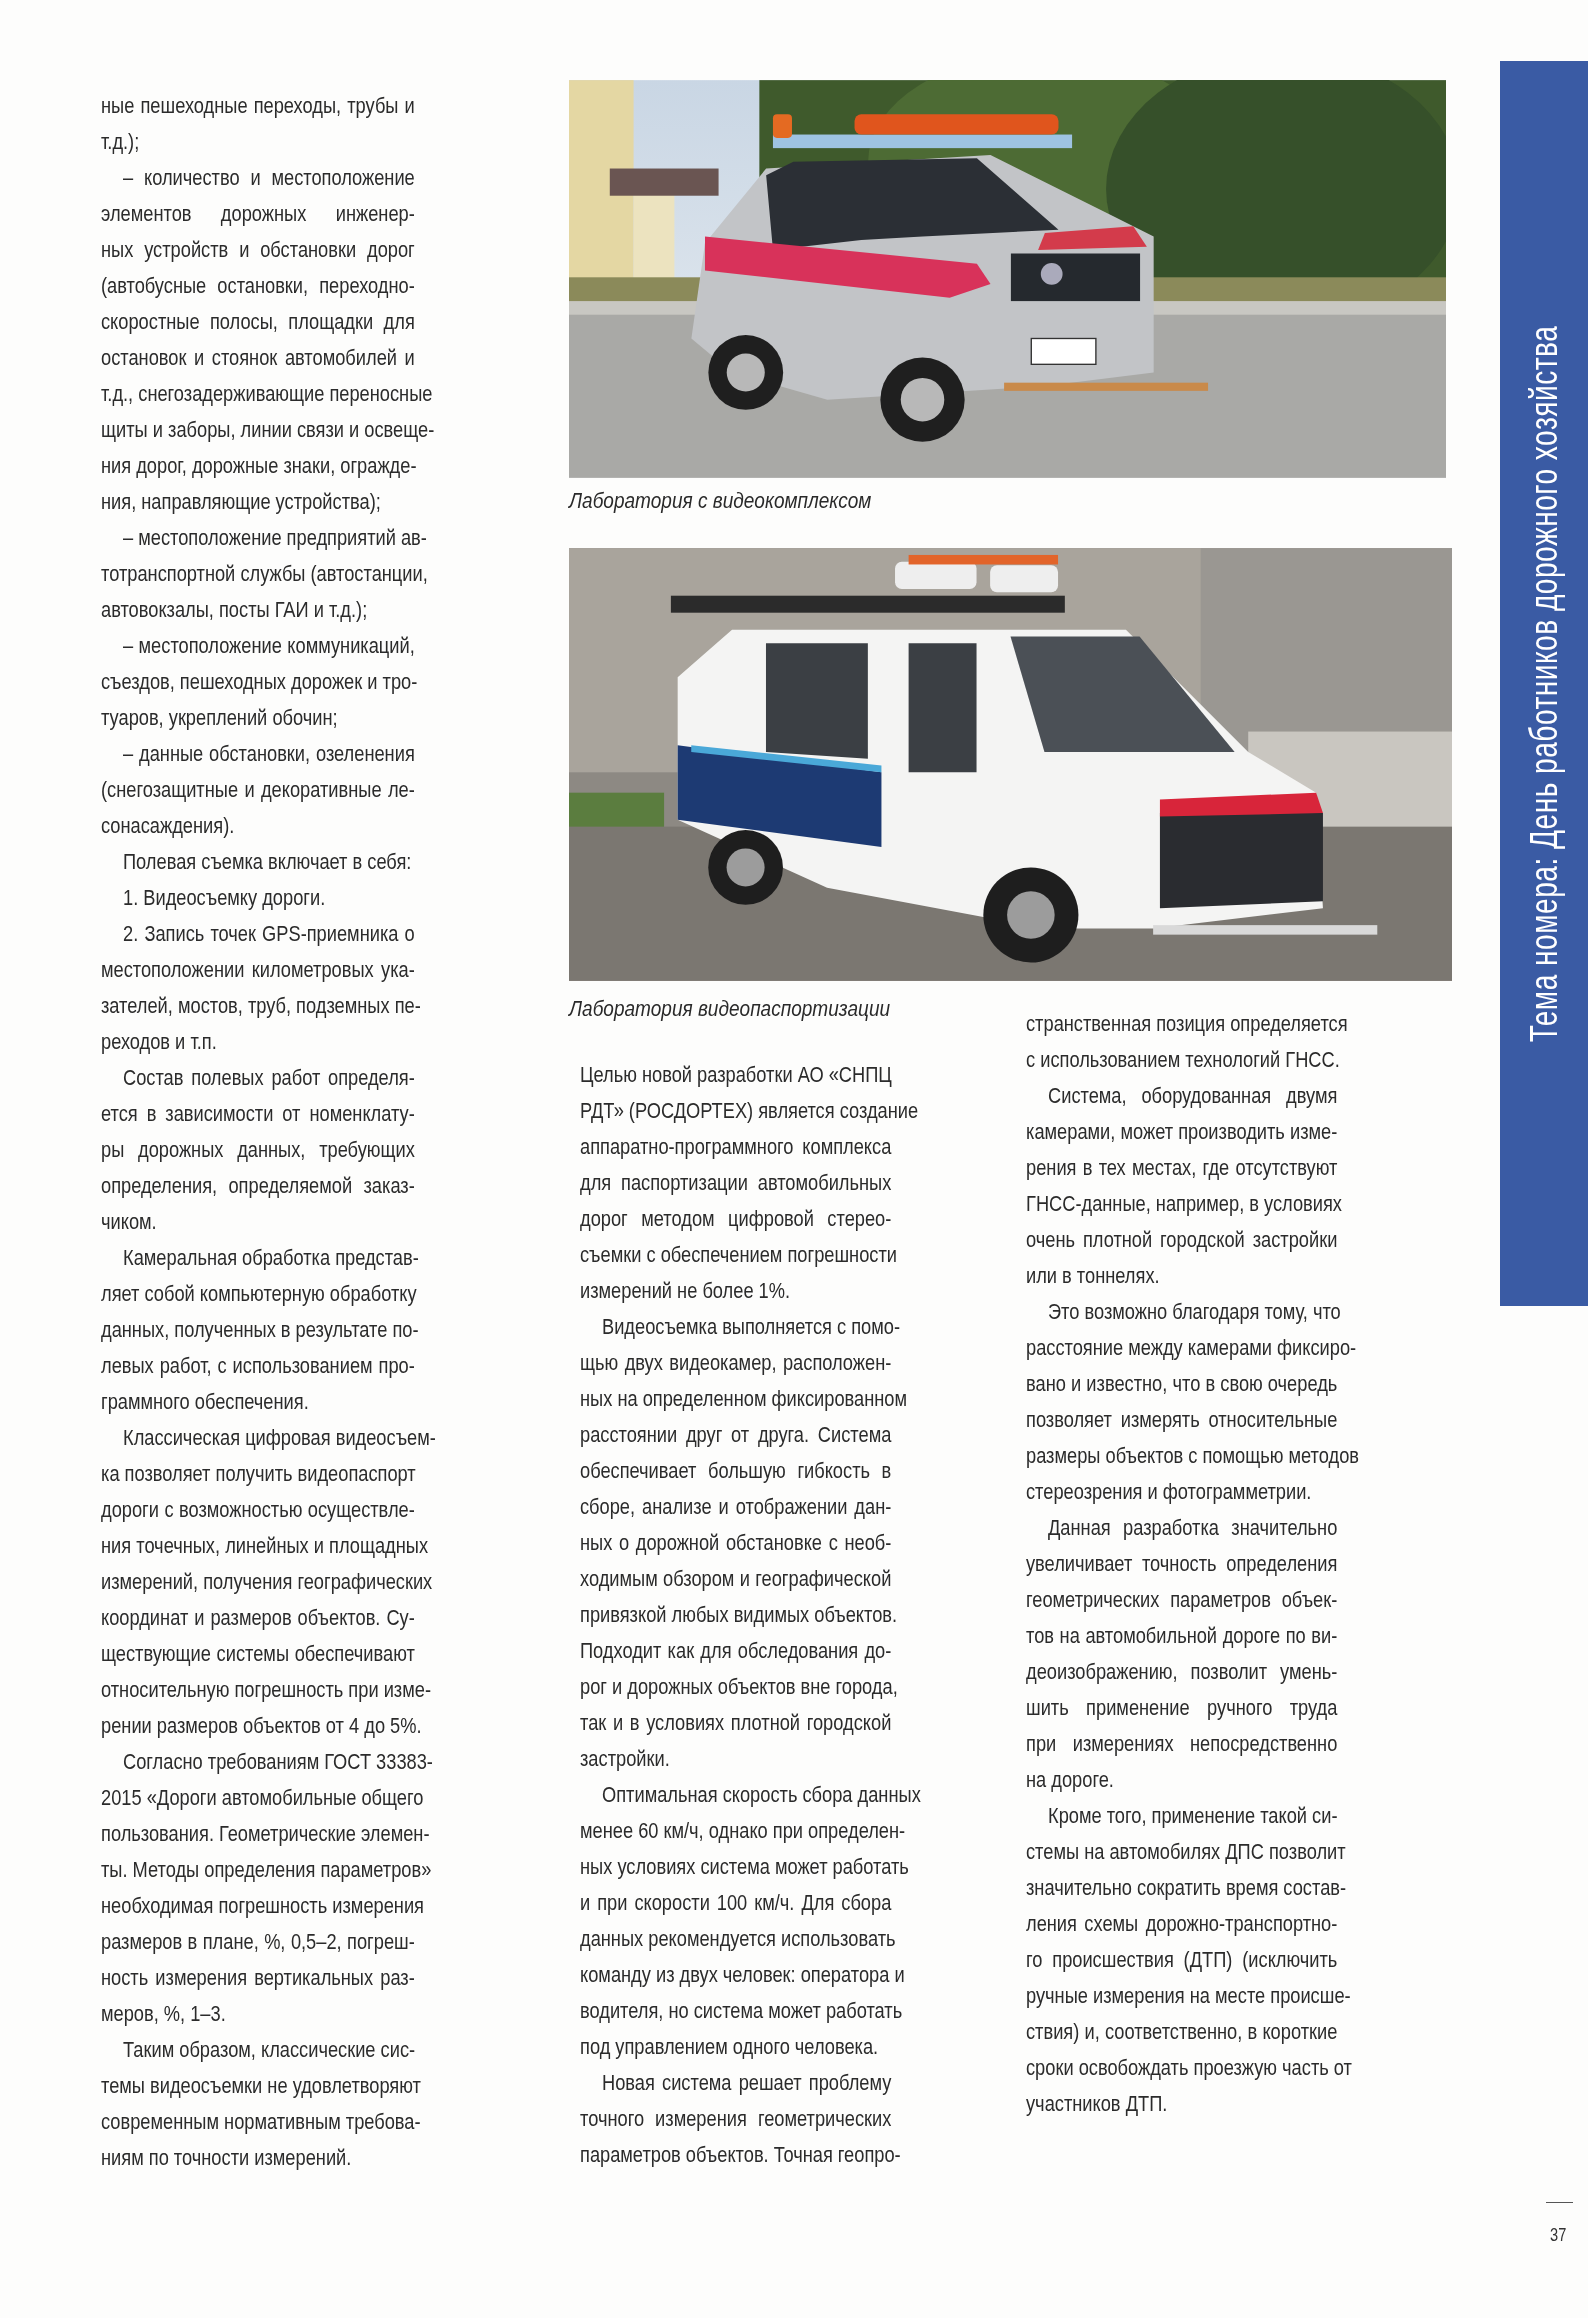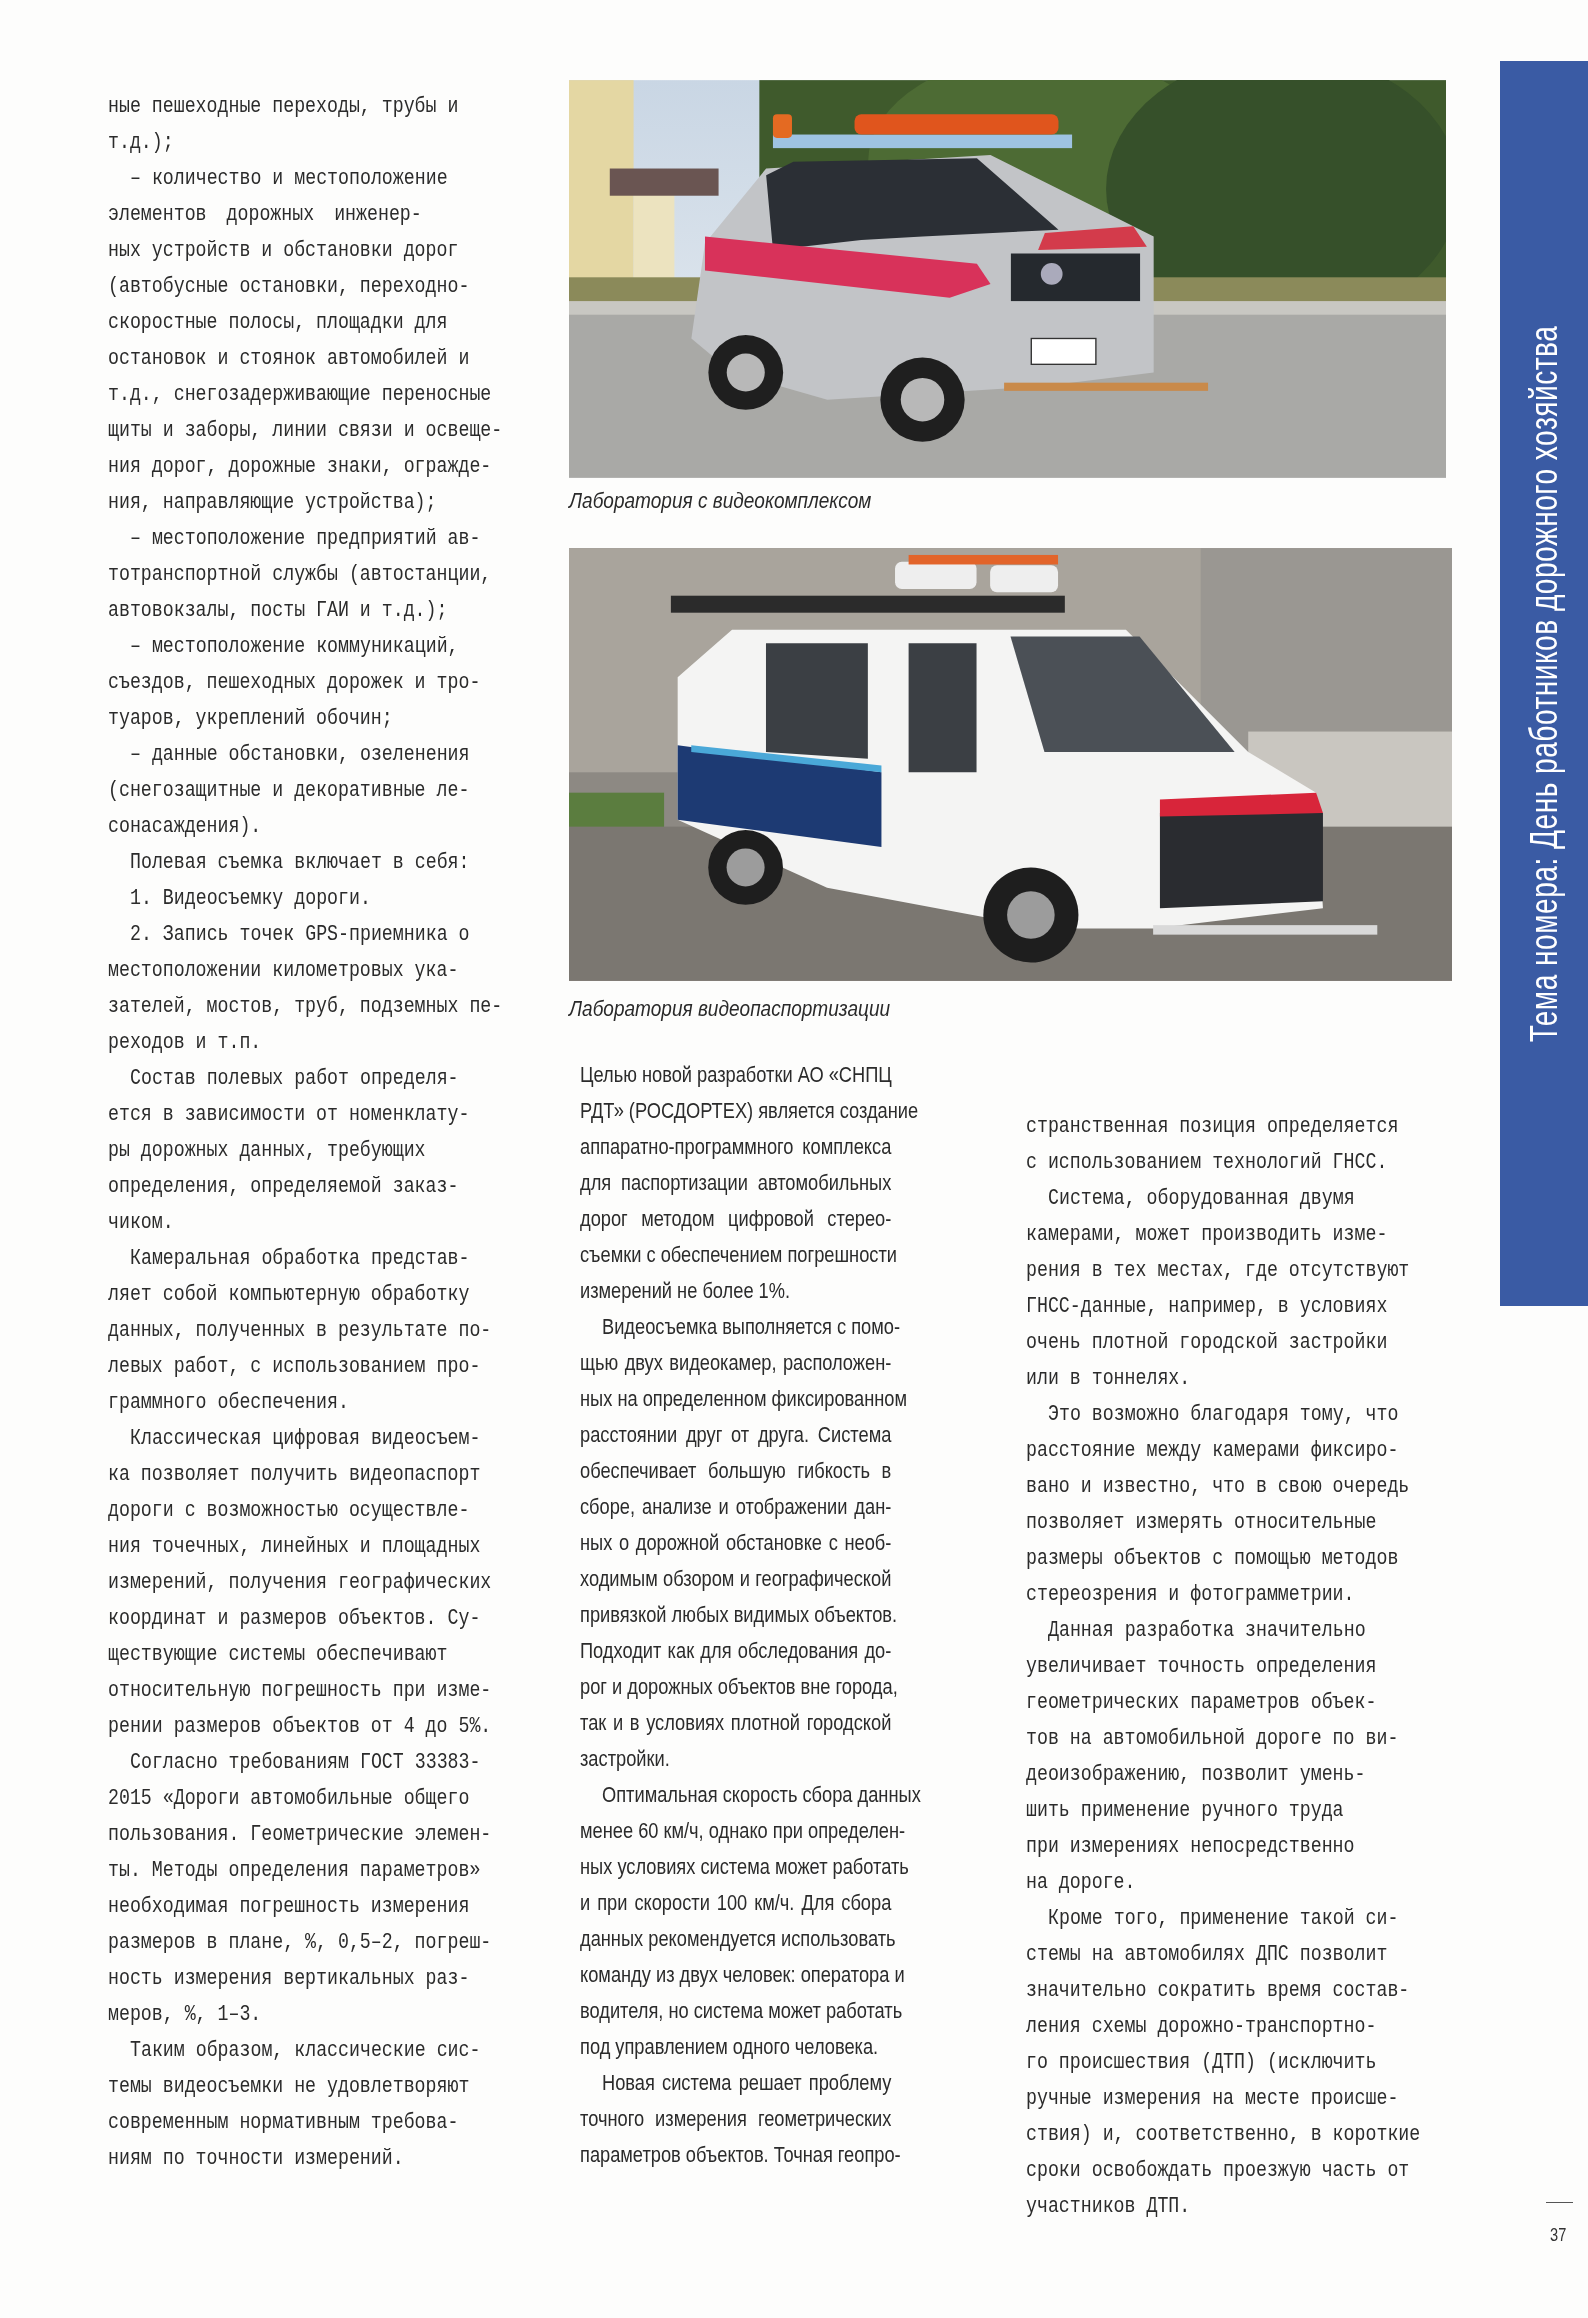--- a/index.html
+++ b/index.html
@@ -2,23 +2,23 @@
 <html style="font-size:11px"><head>
 <meta charset="utf-8">
 <style>
   html, body { margin: 0; padding: 0; }
   body {
     width: 1588px; height: 2319px; position: relative; overflow: hidden;
     background: #fdfdfc; color: #2b2b2b;
     font-family: "Liberation Sans", "DejaVu Sans", sans-serif;
   }
   .col { position: absolute; }
-  .col-left { left: 108px; top: 88px; font-family: Liberation Mono, monospace; }
+  .col-left { left: 101px; top: 88px; }
   .col-mid { left: 580px; top: 1057px; }
-  .col-right { left: 1026px; top: 1108px; font-family: Liberation Mono, monospace; }
+  .col-right { left: 1026px; top: 1006px; }
   .line {
     display: block; width: 385px; height: 36px; line-height: 36px;
     font-size: 22.4px; white-space: nowrap;
     transform: scaleX(0.815); transform-origin: left center;
     text-align: justify; text-align-last: justify;
   }
   .line.last { text-align-last: left; }
   .line.indent { text-indent: 27px; }
   .col-mid .line, .col-right .line { width: 382px; }
 

